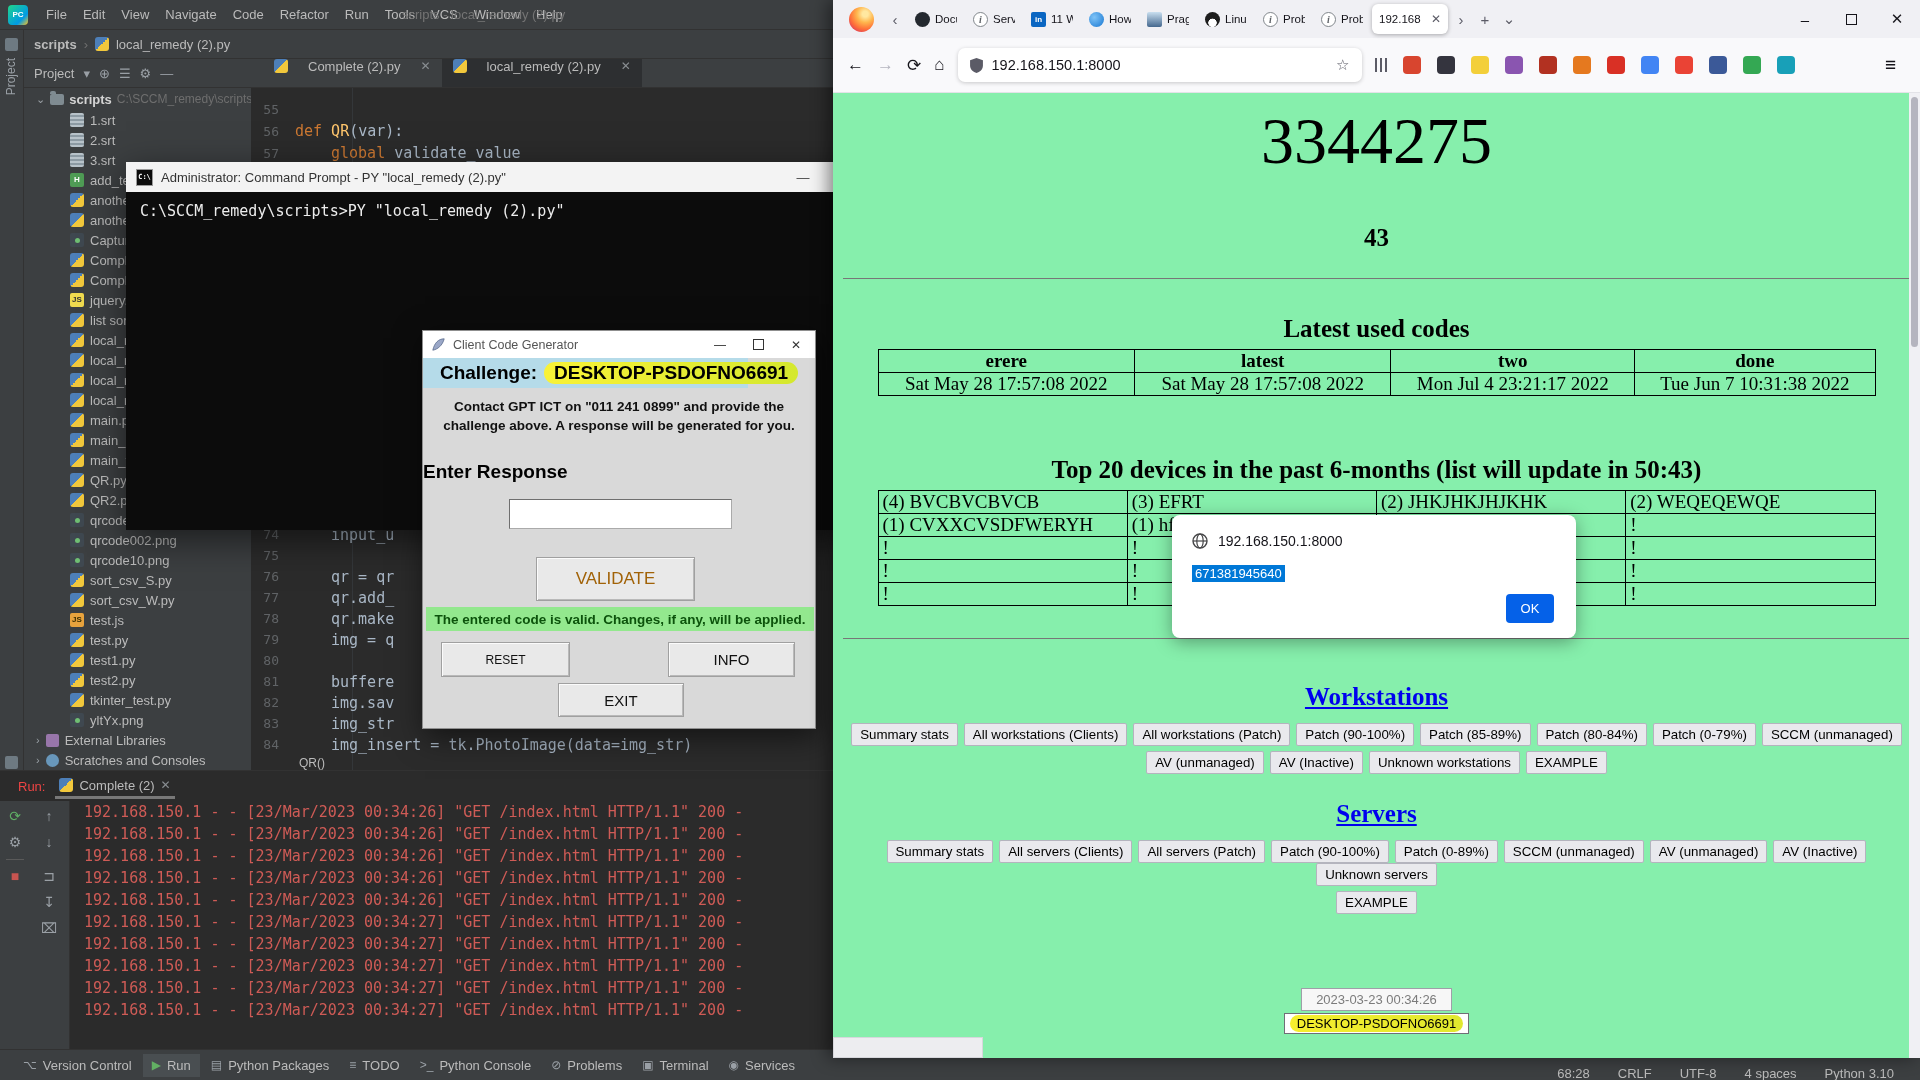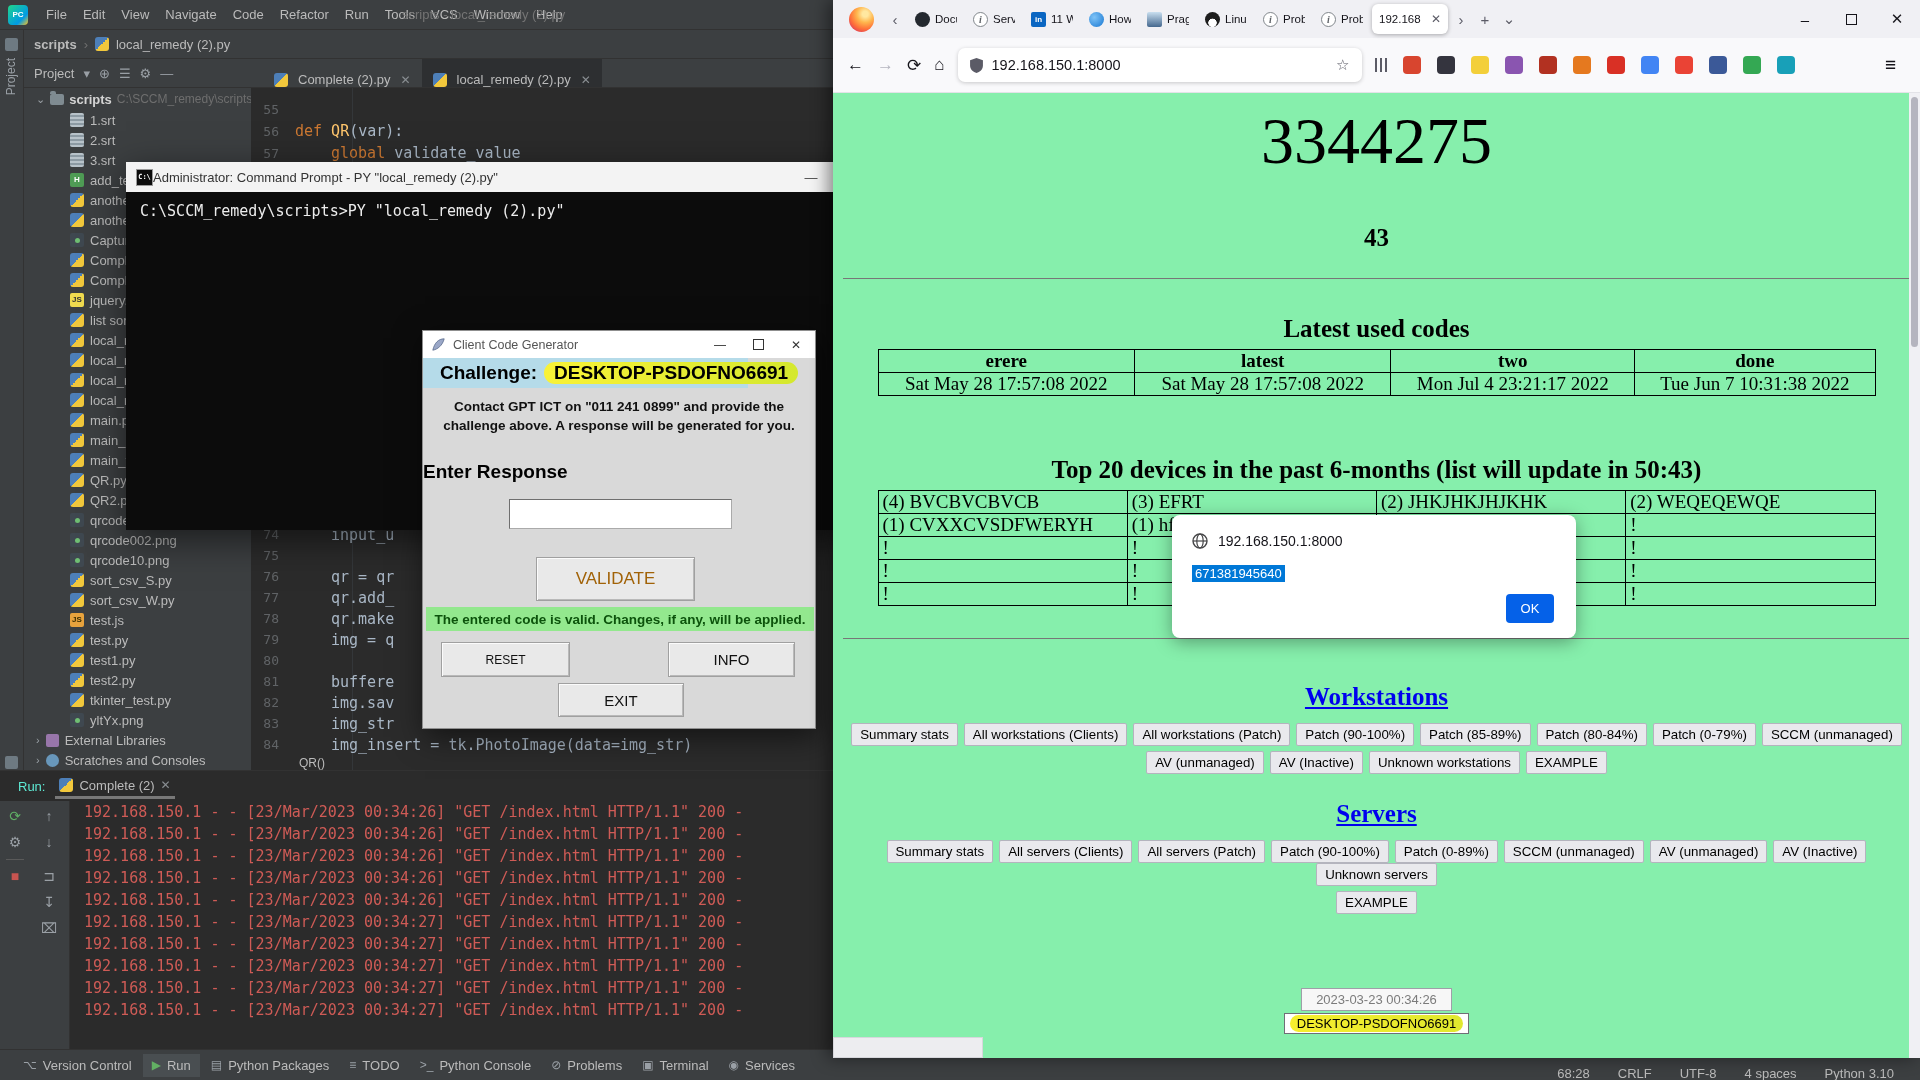--- a/index.html
+++ b/index.html
@@ -12,21 +12,21 @@
 .pclogo{width:20px;height:20px;border-radius:4px;background:linear-gradient(135deg,#21d789,#009ae5 70%,#fcc421);color:#fff;font:700 8px/20px "Liberation Sans";text-align:center;margin-right:8px}
 .mitem{color:#bbb;font-size:13px;padding:3px 8px}
 .wintitle{position:absolute;left:402px;top:7px;color:#747474;font-size:13px;white-space:nowrap}
 .crumbbar{position:absolute;top:30px;left:0;width:833px;height:29px;background:#3c3f41;border-bottom:1px solid #323232;display:flex;align-items:center;gap:7px;padding-left:34px;font-size:13px;color:#bbb}
 .crumbsep{color:#6e6e6e}
 .pyico{width:14px;height:14px;border-radius:3px;background:linear-gradient(135deg,#4d7fb8 50%,#f2c83c 50%);display:inline-block;flex:0 0 14px}
 .toolrow{position:absolute;top:59px;left:24px;width:1896px;height:29px;background:#3c3f41;border-bottom:1px solid #323232;display:flex;align-items:center}
 .projhead{width:227px;display:flex;align-items:center;gap:9px;padding-left:10px;color:#bbb;font-size:13px}
 .thico{color:#9aa0a6;font-size:13px}
 .edtabs{display:flex;height:100%;margin-left:12px}
-.edtab{display:flex;align-items:flex-end;gap:10px;padding:0 11px;color:#bbb;font-size:13px;height:100%}
+.edtab{display:flex;align-items:flex-start;gap:20px;padding:0 11px;color:#bbb;font-size:13px;height:100%}
 .edtab.active{background:#2d2f31}
 .tabx{color:#8a8f93;font-size:12px}
 .leftstrip{position:absolute;left:0;top:30px;width:24px;height:1019px;background:#3c3f41;border-right:1px solid #323232}
 .vlabel{position:absolute;left:4px;writing-mode:vertical-rl;transform:rotate(180deg);color:#9aa0a6;font-size:12px}
 .vico{position:absolute;left:5px;width:13px;height:13px;background:#6e7a82;border-radius:2px}
 .projtree{position:absolute;left:24px;top:88px;width:227px;height:961px;background:#3c3f41;color:#bbb;font-size:13px;overflow:hidden}
 .troot{height:22px;display:flex;align-items:center;gap:5px;padding-left:12px;white-space:nowrap}
 .chev{color:#9aa0a6;font-size:11px}
 .folder{width:14px;height:11px;background:#7f8b91;border-radius:2px;position:relative;flex:0 0 14px}
 .folder::before{content:"";position:absolute;left:0;top:-3px;width:6px;height:3px;background:#7f8b91;border-radius:2px 2px 0 0}
@@ -54,39 +54,39 @@
 .crow{height:22px;display:flex;align-items:center}
 .codebot .crow{height:21px}
 .lno{width:44px;text-align:right;padding-right:16px;color:#606366;font:13px "DejaVu Sans Mono",monospace;flex:0 0 44px}
 .lcode{color:#a9b7c6;font:15px "DejaVu Sans Mono",monospace;white-space:pre}
 .codebot .lcode{padding-left:36px}
 .kw{color:#cc7832}.fn{color:#ffc66d}
 .l57pad{padding-left:36px}
 .edcrumb{position:absolute;left:48px;top:668px;color:#bbb;font-size:12px}
 .runpanel{position:absolute;left:0;top:770px;width:1920px;height:279px;background:#2b2b2b;border-top:1px solid #323232}
 .runhead{position:absolute;left:0;top:0;height:30px;display:flex;align-items:center;gap:10px;padding-left:18px}
-.runlabel{color:#5eead4;font-size:13px}
+.runlabel{color:#ef4444;font-size:13px}
 .runtab{display:flex;align-items:center;gap:6px;color:#bbb;font-size:13px;position:relative;padding:4px 4px 6px}
 .runtab::after{content:"";position:absolute;left:0;right:0;bottom:0;height:3px;background:#787878}
 .rgut{position:absolute;left:0;top:30px;width:70px;bottom:0;background:#3c3f41;border-right:1px solid #323232}
 .gico{position:absolute;width:18px;height:18px;color:#9aa0a6;font-size:14px;display:flex;align-items:center;justify-content:center}
 .gdiv{position:absolute;left:6px;width:18px;height:1px;background:#5a5a5a}
 .loglist{position:absolute;left:84px;top:32px}
 .logline{height:22px;font:15px "DejaVu Sans Mono",monospace;color:#cf5b56;white-space:pre}
 .statusbar{position:absolute;left:0;bottom:0;width:1920px;height:31px;background:#3c3f41;border-top:1px solid #323232;display:flex;align-items:center;color:#bbb;font-size:13px}
 .sleft{display:flex;align-items:center;gap:2px;padding-left:14px}
 .sitem{display:flex;align-items:center;gap:6px;padding:4px 9px}
 .sitem:nth-child(2){background:#494e51}
 .sico{color:#9aa0a6;font-size:12px}
 .sitem:nth-child(2) .sico{color:#62b063}
 .sright{margin-left:auto;display:flex;gap:28px;padding-right:26px;align-items:center;padding-top:16px}
 
 
 #cmdwin{position:absolute;left:126px;top:162px;width:740px;height:368px;z-index:10;box-shadow:0 10px 34px rgba(0,0,0,.55)}
-.cmdtitle{height:30px;background:#f3f3f3;display:flex;align-items:center;gap:0;padding:0 4px 0 10px}
+.cmdtitle{height:30px;background:#f3f3f3;display:flex;align-items:center;gap:8px;padding:0 4px 0 10px}
 .cmdico{width:17px;height:17px;background:#0c0c0c;border:1px solid #9a9a9a;color:#fff;font:700 7px/15px "DejaVu Sans Mono",monospace;text-align:center}
 .cmdico::after{content:"C:\\"}
 .cmdtitletext{font-size:13px;color:#333;flex:1;white-space:nowrap;overflow:hidden}
 .cmdbtn{width:34px;height:30px;display:flex;align-items:center;justify-content:center;color:#444;font-size:13px}
 .maxsq{width:10px;height:10px;border:1px solid #444}
 .cmdbody{height:338px;background:#0c0c0c;padding:10px 14px;font:15px "DejaVu Sans Mono",monospace;color:#ececec;white-space:pre}
 
 
 #codedlg{position:absolute;left:422px;top:330px;width:394px;height:399px;z-index:20;background:#d9d9d9;border:1px solid #8f8f8f;box-shadow:3px 8px 28px rgba(0,0,0,.55)}
 .dlgtitle{height:27px;background:#fff;display:flex;align-items:center;gap:8px;padding:0 4px 0 9px}

